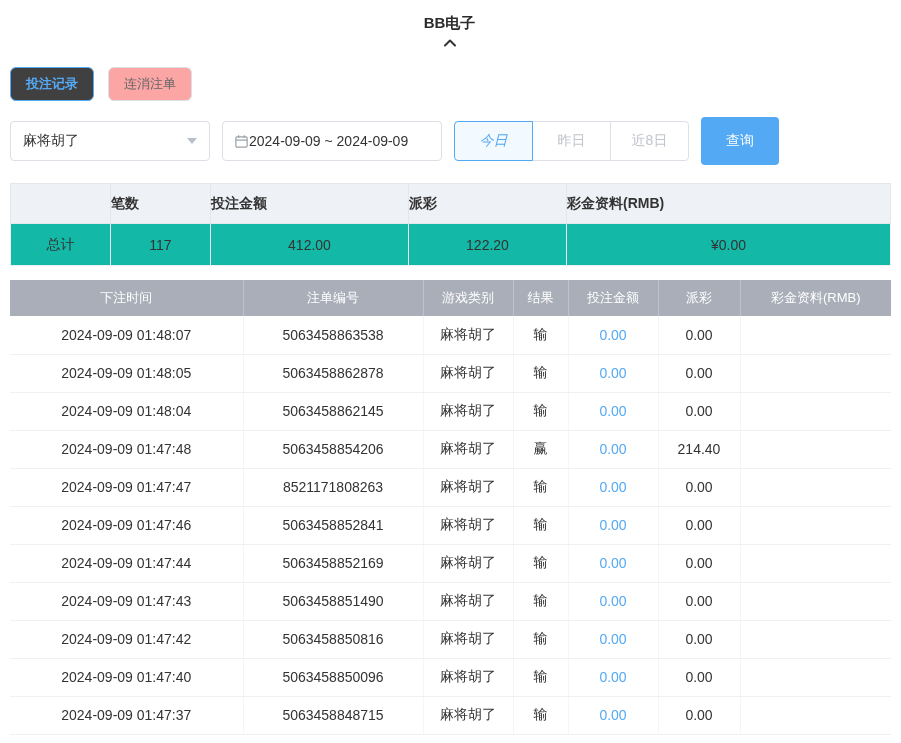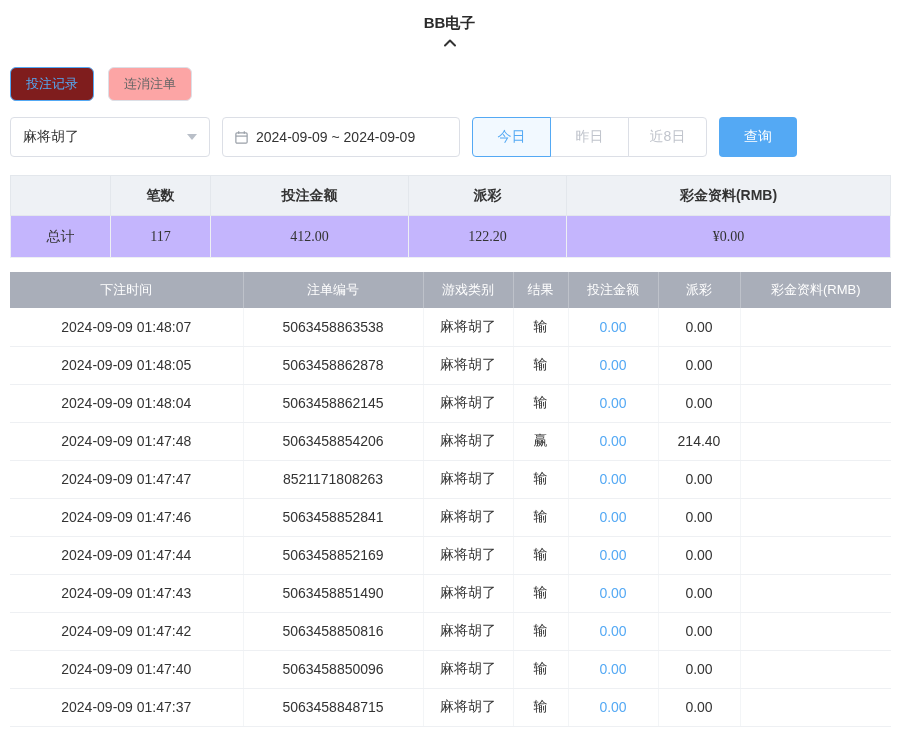--- a/index.html
+++ b/index.html
@@ -8,40 +8,40 @@
   .page { padding: 10px 10px 0 10px; }
 
   
   .panel-header { display: flex; justify-content: space-between; align-items: center; padding: 4px 4px 14px 2px; flex-direction: column; }
   .panel-title { font-size: 15px; font-weight: 700; color: #2b2b2b; }
   .collapse-btn { background: none; border: none; cursor: pointer; padding: 2px; line-height: 0; }
 
   
   .tabs { display: flex; gap: 14px; margin-bottom: 16px; }
   .tab { height: 34px; padding: 0 15px; border: 1px solid #dcdfe6; border-radius: 6px; background: #fca5a5; color: #666; font-size: 13px; cursor: pointer; font-family: inherit; }
-  .tab.active { border-color: #54a9f4; color: #54a9f4; background: #7f1d1d; }
+  .tab.active { border-color: #54a9f4; color: #54a9f4; background: #404040; font-weight: bold; }
 
   
   .filters { display: flex; align-items: center; margin-bottom: 18px; }
   .select { width: 200px; height: 40px; border: 1px solid #dcdfe6; border-radius: 4px; display: flex; align-items: center; justify-content: space-between; padding: 0 12px; cursor: pointer; background: #fff; }
   .select .caret { width: 0; height: 0; border-left: 5px solid transparent; border-right: 5px solid transparent; border-top: 6px solid #b9bfc8; }
-  .date-input { margin-left: 12px; width: 238px; height: 40px; border: 1px solid #dcdfe6; border-radius: 4px; display: flex; align-items: center; gap: 7px; padding: 16px 11px; cursor: pointer; background: #fff; }
+  .date-input { margin-left: 12px; width: 220px; height: 40px; border: 1px solid #dcdfe6; border-radius: 4px; display: flex; align-items: center; gap: 0; padding: 16px 11px; cursor: pointer; background: #fff; }
   .cal-icon { line-height: 0; }
   .btn-group { margin-left: 12px; display: flex; }
   .qbtn { width: 79px; height: 40px; border: 1px solid #dcdfe6; background: #fff; color: #c0c4cc; font-size: 14px; cursor: pointer; font-family: inherit; margin-left: -1px; }
-  .qbtn:first-child { margin-left: 0; border-radius: 4px 0 0 4px; }
+  .qbtn:first-child { margin-left: 0; border-radius: 4px 0 0 4px; font-style: italic; }
   .qbtn:last-child { border-radius: 0 4px 4px 0; }
   .qbtn.active { color: #54a9f4; border-color: #54a9f4; background: #f2f9ff; position: relative; z-index: 1; }
-  .search-btn { margin-left: 12px; width: 78px; height: 40px; background: #54a9f4; color: #fff; border: none; border-radius: 4px; font-size: 14px; cursor: pointer; font-family: inherit; }
+  .search-btn { margin-left: 12px; width: 78px; height: 48px; background: #54a9f4; color: #fff; border: none; border-radius: 4px; font-size: 14px; cursor: pointer; font-family: inherit; }
 
   
   table { width: 100%; border-collapse: collapse; }
   .summary { margin-bottom: 14px; }
-  .summary th { background: #eef1f5; height: 40px; font-weight: 700; font-size: 14px; color: #333; border: 1px solid #e3e7ec; text-align: center; }
-  .summary td { height: 42px; text-align: center; border: 1px solid #edf0f3; background: #c4b5fd; font-family: Liberation Serif, serif; }
+  .summary th { background: #eef1f5; height: 40px; font-weight: 700; font-size: 14px; color: #333; border: 1px solid #e3e7ec; text-align: left; }
+  .summary td { height: 42px; text-align: center; border: 1px solid #edf0f3; background: #14b8a6; }
 
   
   .bets th { background: #a9aeb9; color: #fff; height: 36px; font-size: 13px; font-weight: 400; text-align: center; border-right: 1px solid rgba(255,255,255,0.25); }
   .bets th:last-child { border-right: none; }
   .bets td { height: 38px; text-align: center; border-bottom: 1px solid #eef0f3; border-right: 1px solid #f3f5f7; background: #fff; }
   .bets td:last-child { border-right: none; }
   .bet-link { color: #54a9f4; cursor: pointer; text-decoration: none; }
 </style>
 </head>
 <body>

